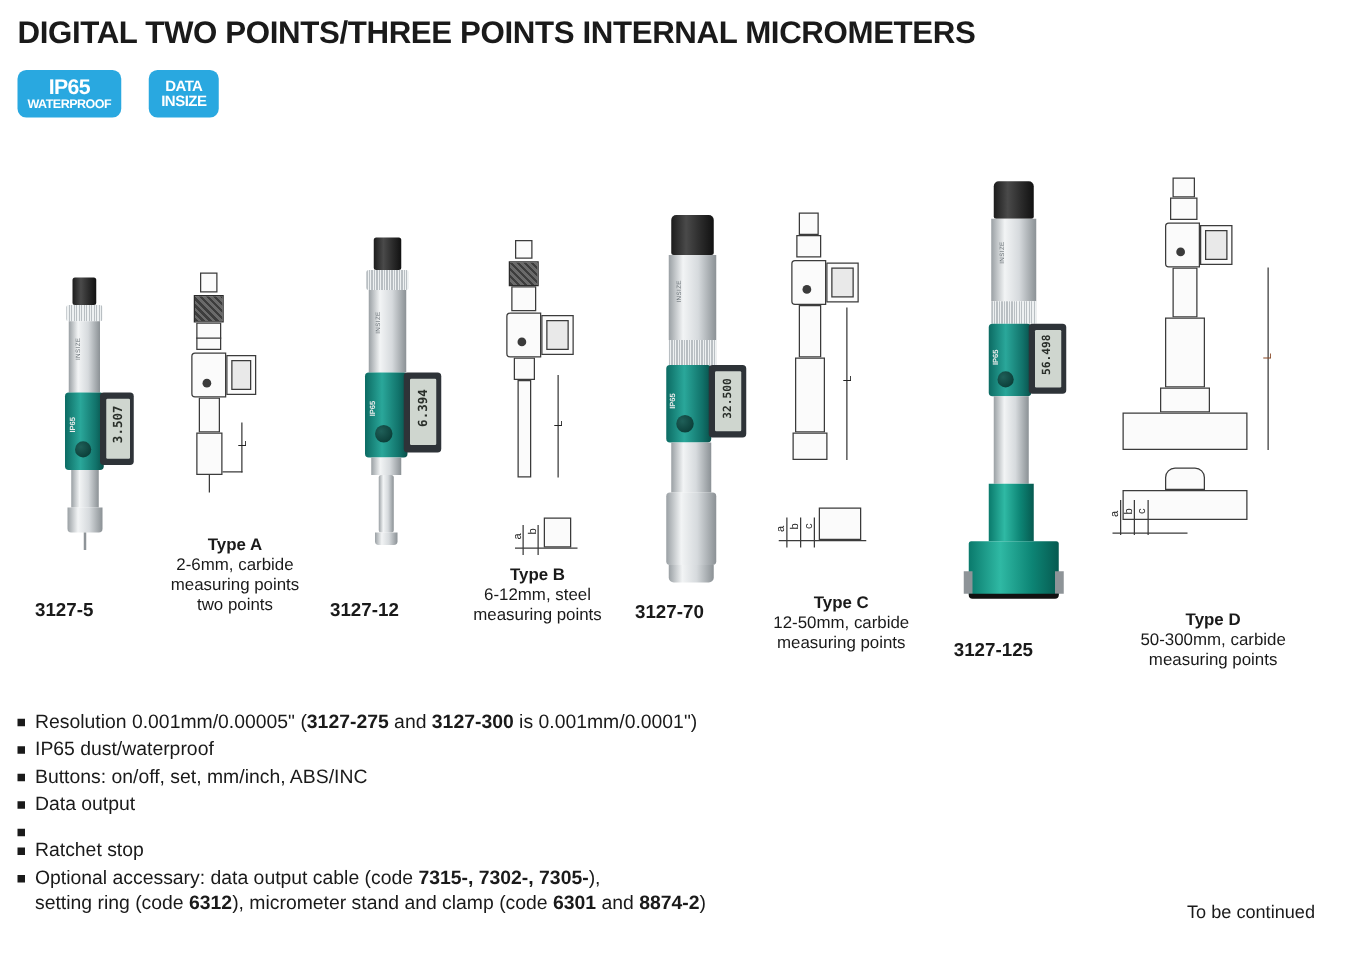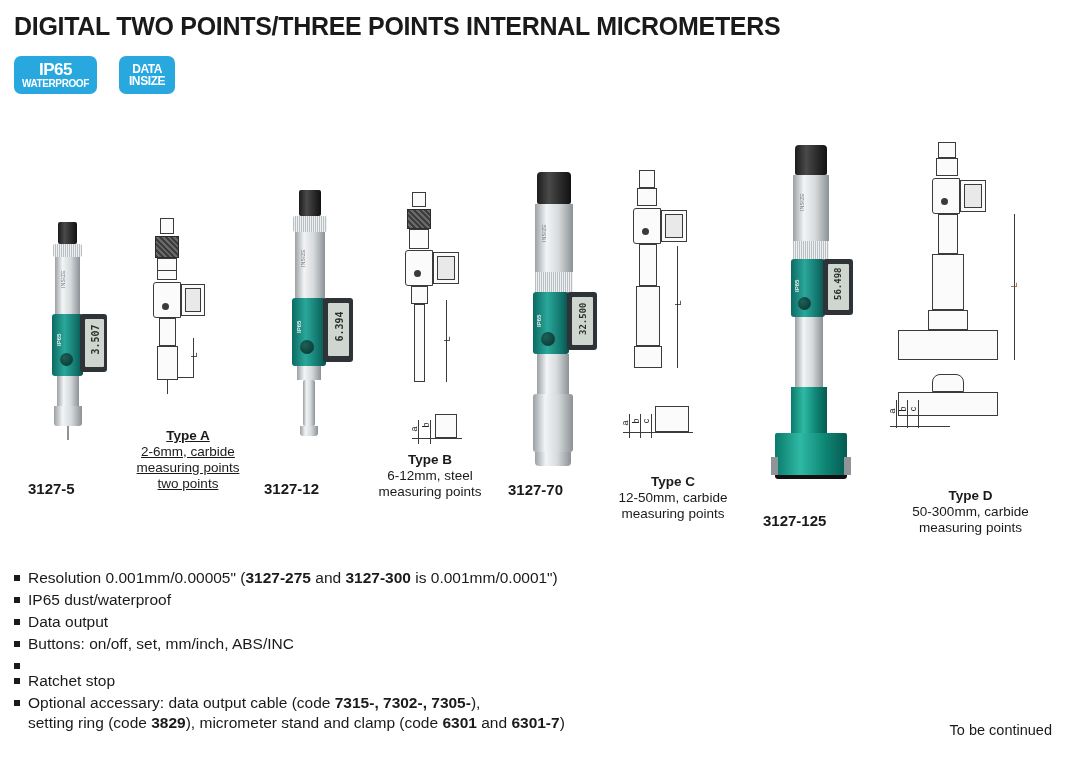--- a/index.html
+++ b/index.html
@@ -155,21 +155,21 @@
       <div class="d-rect" style="left:19px;top:100px;width:17px;height:28px;"></div>
       <div class="d-rect" style="left:17px;top:128px;width:21px;height:34px;"></div>
       <div class="d-line" style="left:27px;top:162px;width:1px;height:14px;"></div>
       <div class="d-line" style="left:53px;top:120px;width:1px;height:40px;"></div>
       <div class="d-line" style="left:38px;top:159px;width:16px;height:1px;"></div>
       <div class="d-lbl rot" style="left:51px;top:132px;">L</div>
     </div>
 
     <div class="model-label" style="left:28px;top:480px;">3127-5</div>
 
-    <div class="caption" style="left:113px;top:428px;text-decoration:underline;">
+    <div class="caption" style="left:113px;top:428px;">
       <span class="ct">Type A</span>
       <span>2-6mm, carbide</span><br>
       <span>measuring points</span><br>
       <span>two points</span>
     </div>
   </div>
 
   <div class="group" style="left:250px;top:0;width:250px;height:520px;">
 
     <div class="photo" style="left:25px;top:190px;width:80px;height:250px;">
@@ -333,47 +333,47 @@
       <span class="bullet">
           <i></i>
         </span>
       <span class="spec-txt">IP65 dust/waterproof</span>
     </div>
 
     <div class="spec-row">
       <span class="bullet">
           <i></i>
         </span>
+      <span class="spec-txt">Buttons: on/off, set, mm/inch, ABS/INC</span>
+    </div>
+
+    <div class="spec-row">
+      <span class="bullet">
+          <i></i>
+        </span>
       <span class="spec-txt">Data output</span>
     </div>
 
     <div class="spec-row">
       <span class="bullet">
           <i></i>
         </span>
-      <span class="spec-txt">Buttons: on/off, set, mm/inch, ABS/INC</span>
-    </div>
-
-    <div class="spec-row">
-      <span class="bullet">
-          <i></i>
-        </span>
     </div>
 
     <div class="spec-row">
       <span class="bullet">
           <i></i>
         </span>
       <span class="spec-txt">Ratchet stop</span>
     </div>
 
     <div class="spec-row">
       <span class="bullet">
           <i></i>
         </span>
       <span class="spec-txt"><span>Optional accessary: data output cable (code </span><b>7315-, 7302-, 7305-</b><span>),
-setting ring (code </span><b>3829</b><span>), micrometer stand and clamp (code </span><b>6301</b><span> and </span><b>6301-7</b><span>)</span></span>
+setting ring (code </span><b>6312</b><span>), micrometer stand and clamp (code </span><b>6301</b><span> and </span><b>8874-2</b><span>)</span></span>
     </div>
   </div>
 
   <div class="footer">To be continued</div>
 
 </div>
 
 </body></html>

